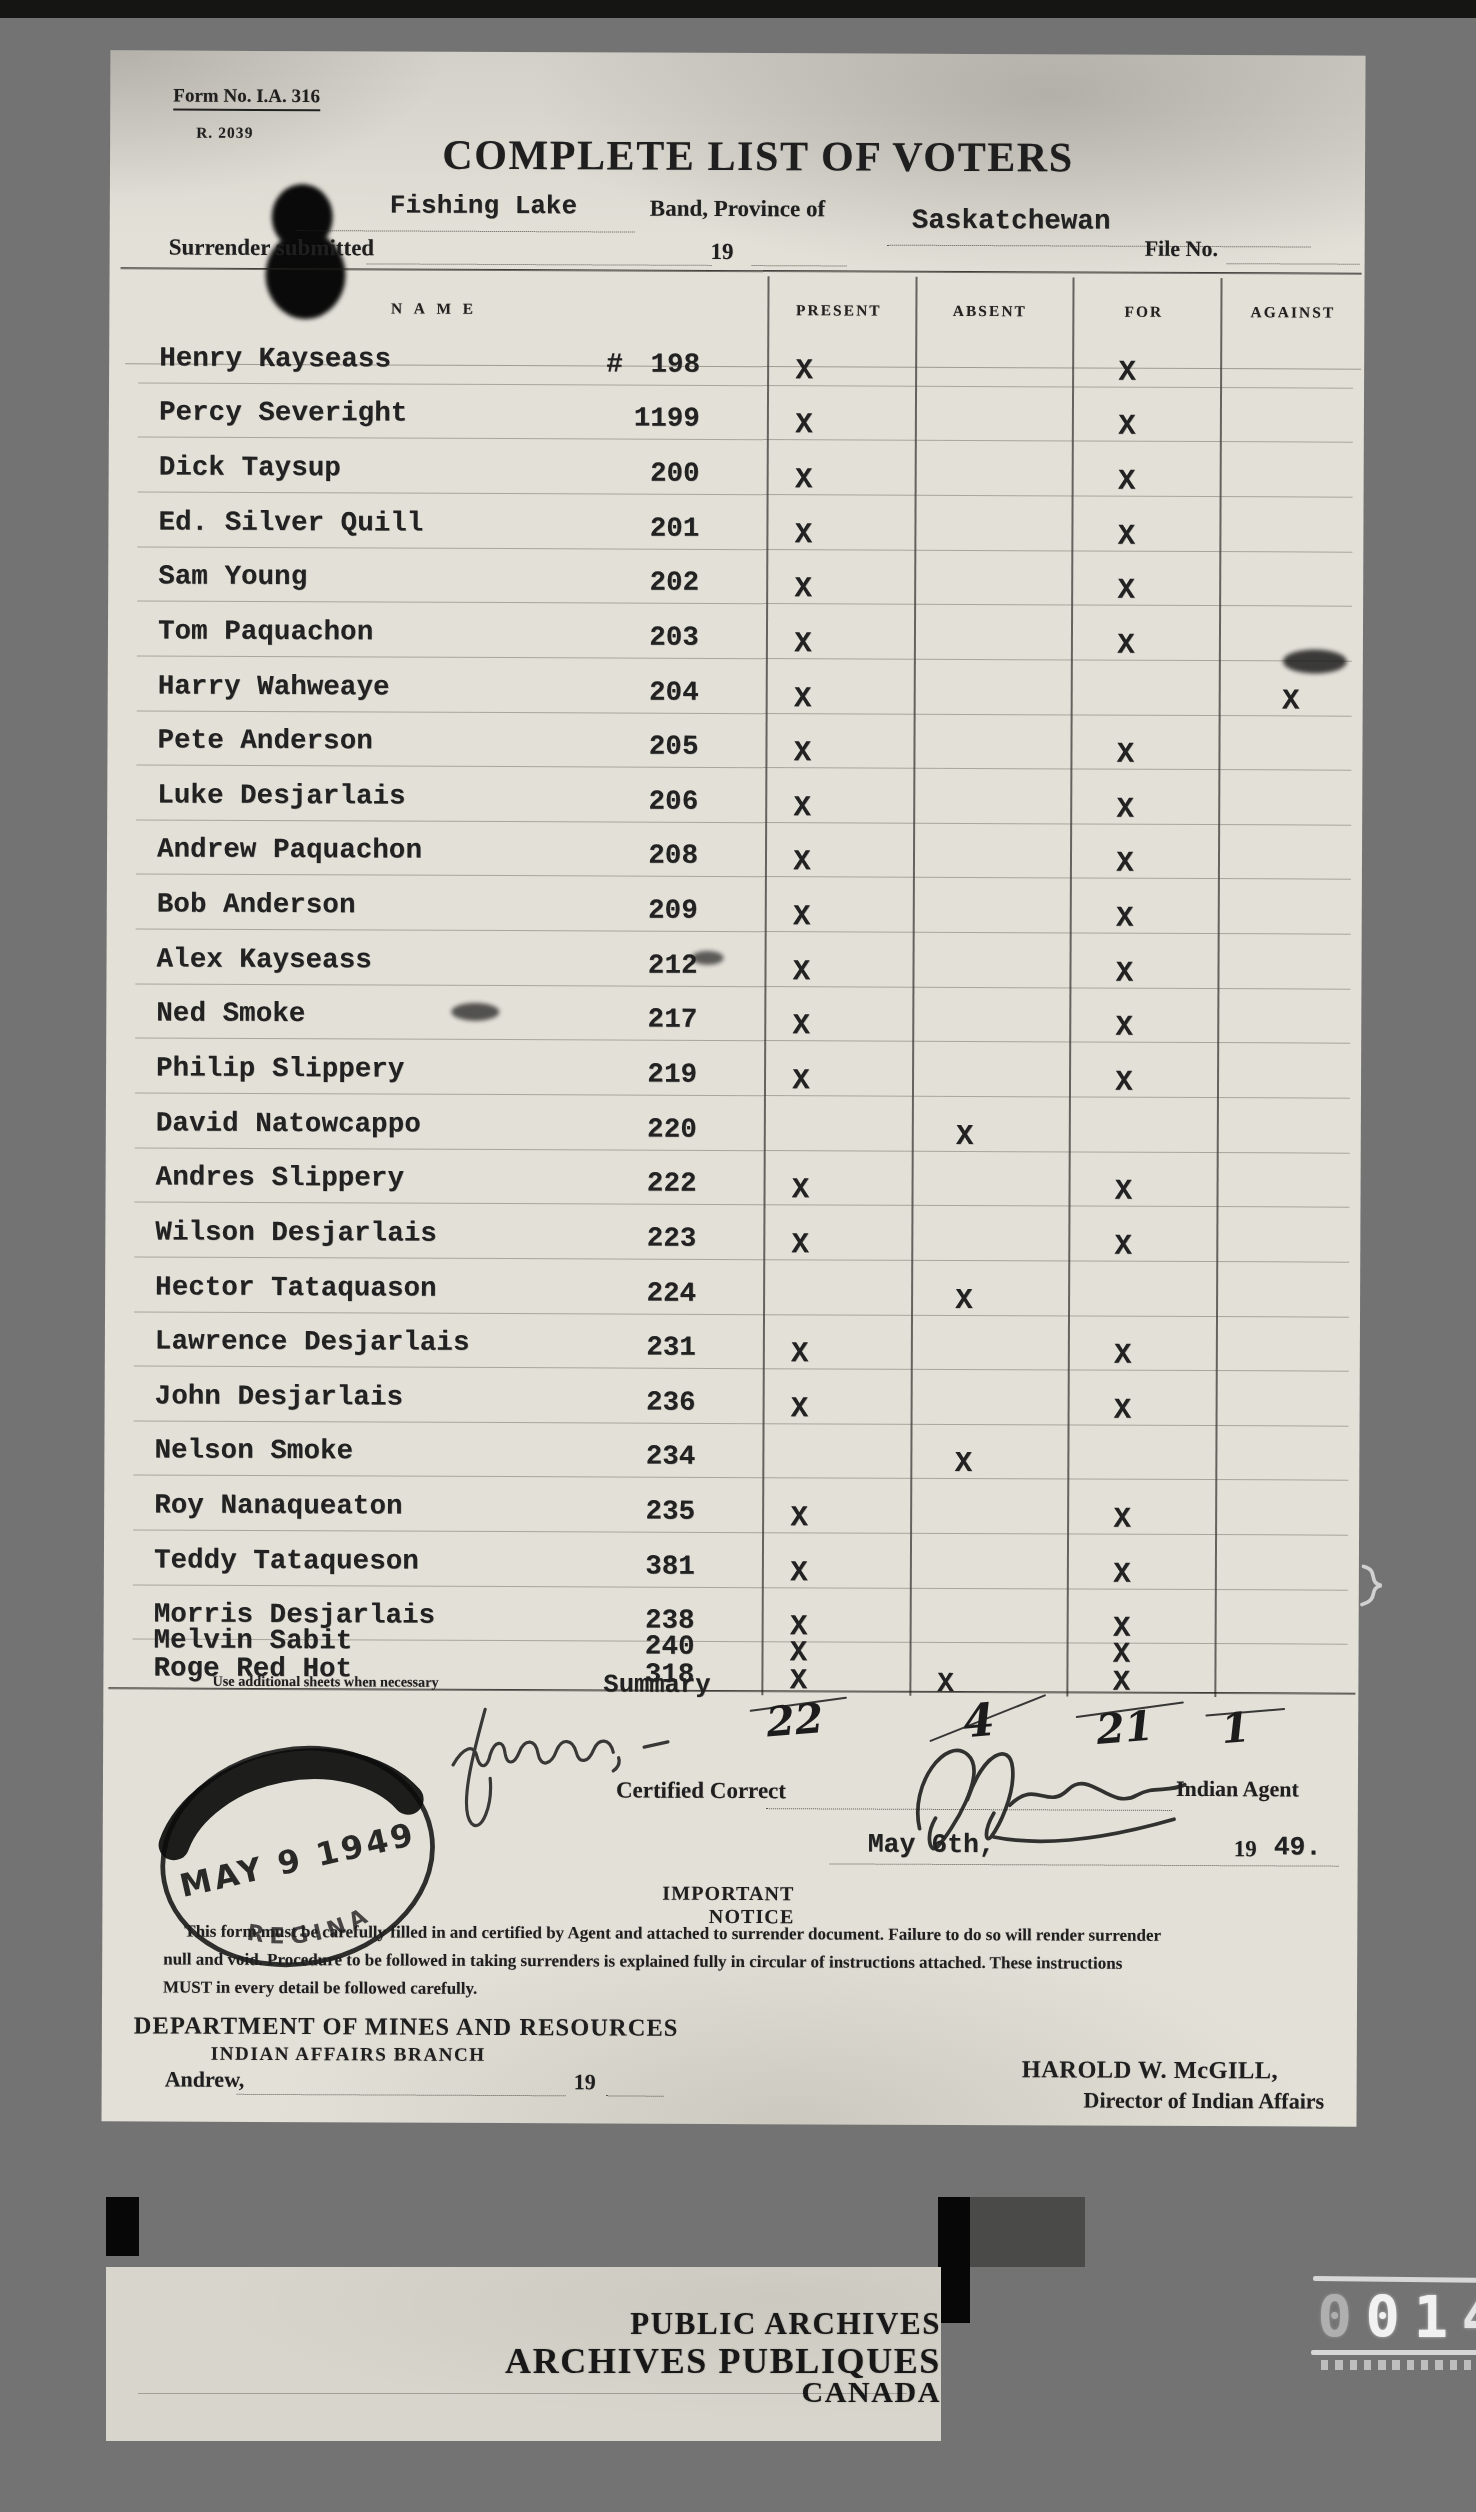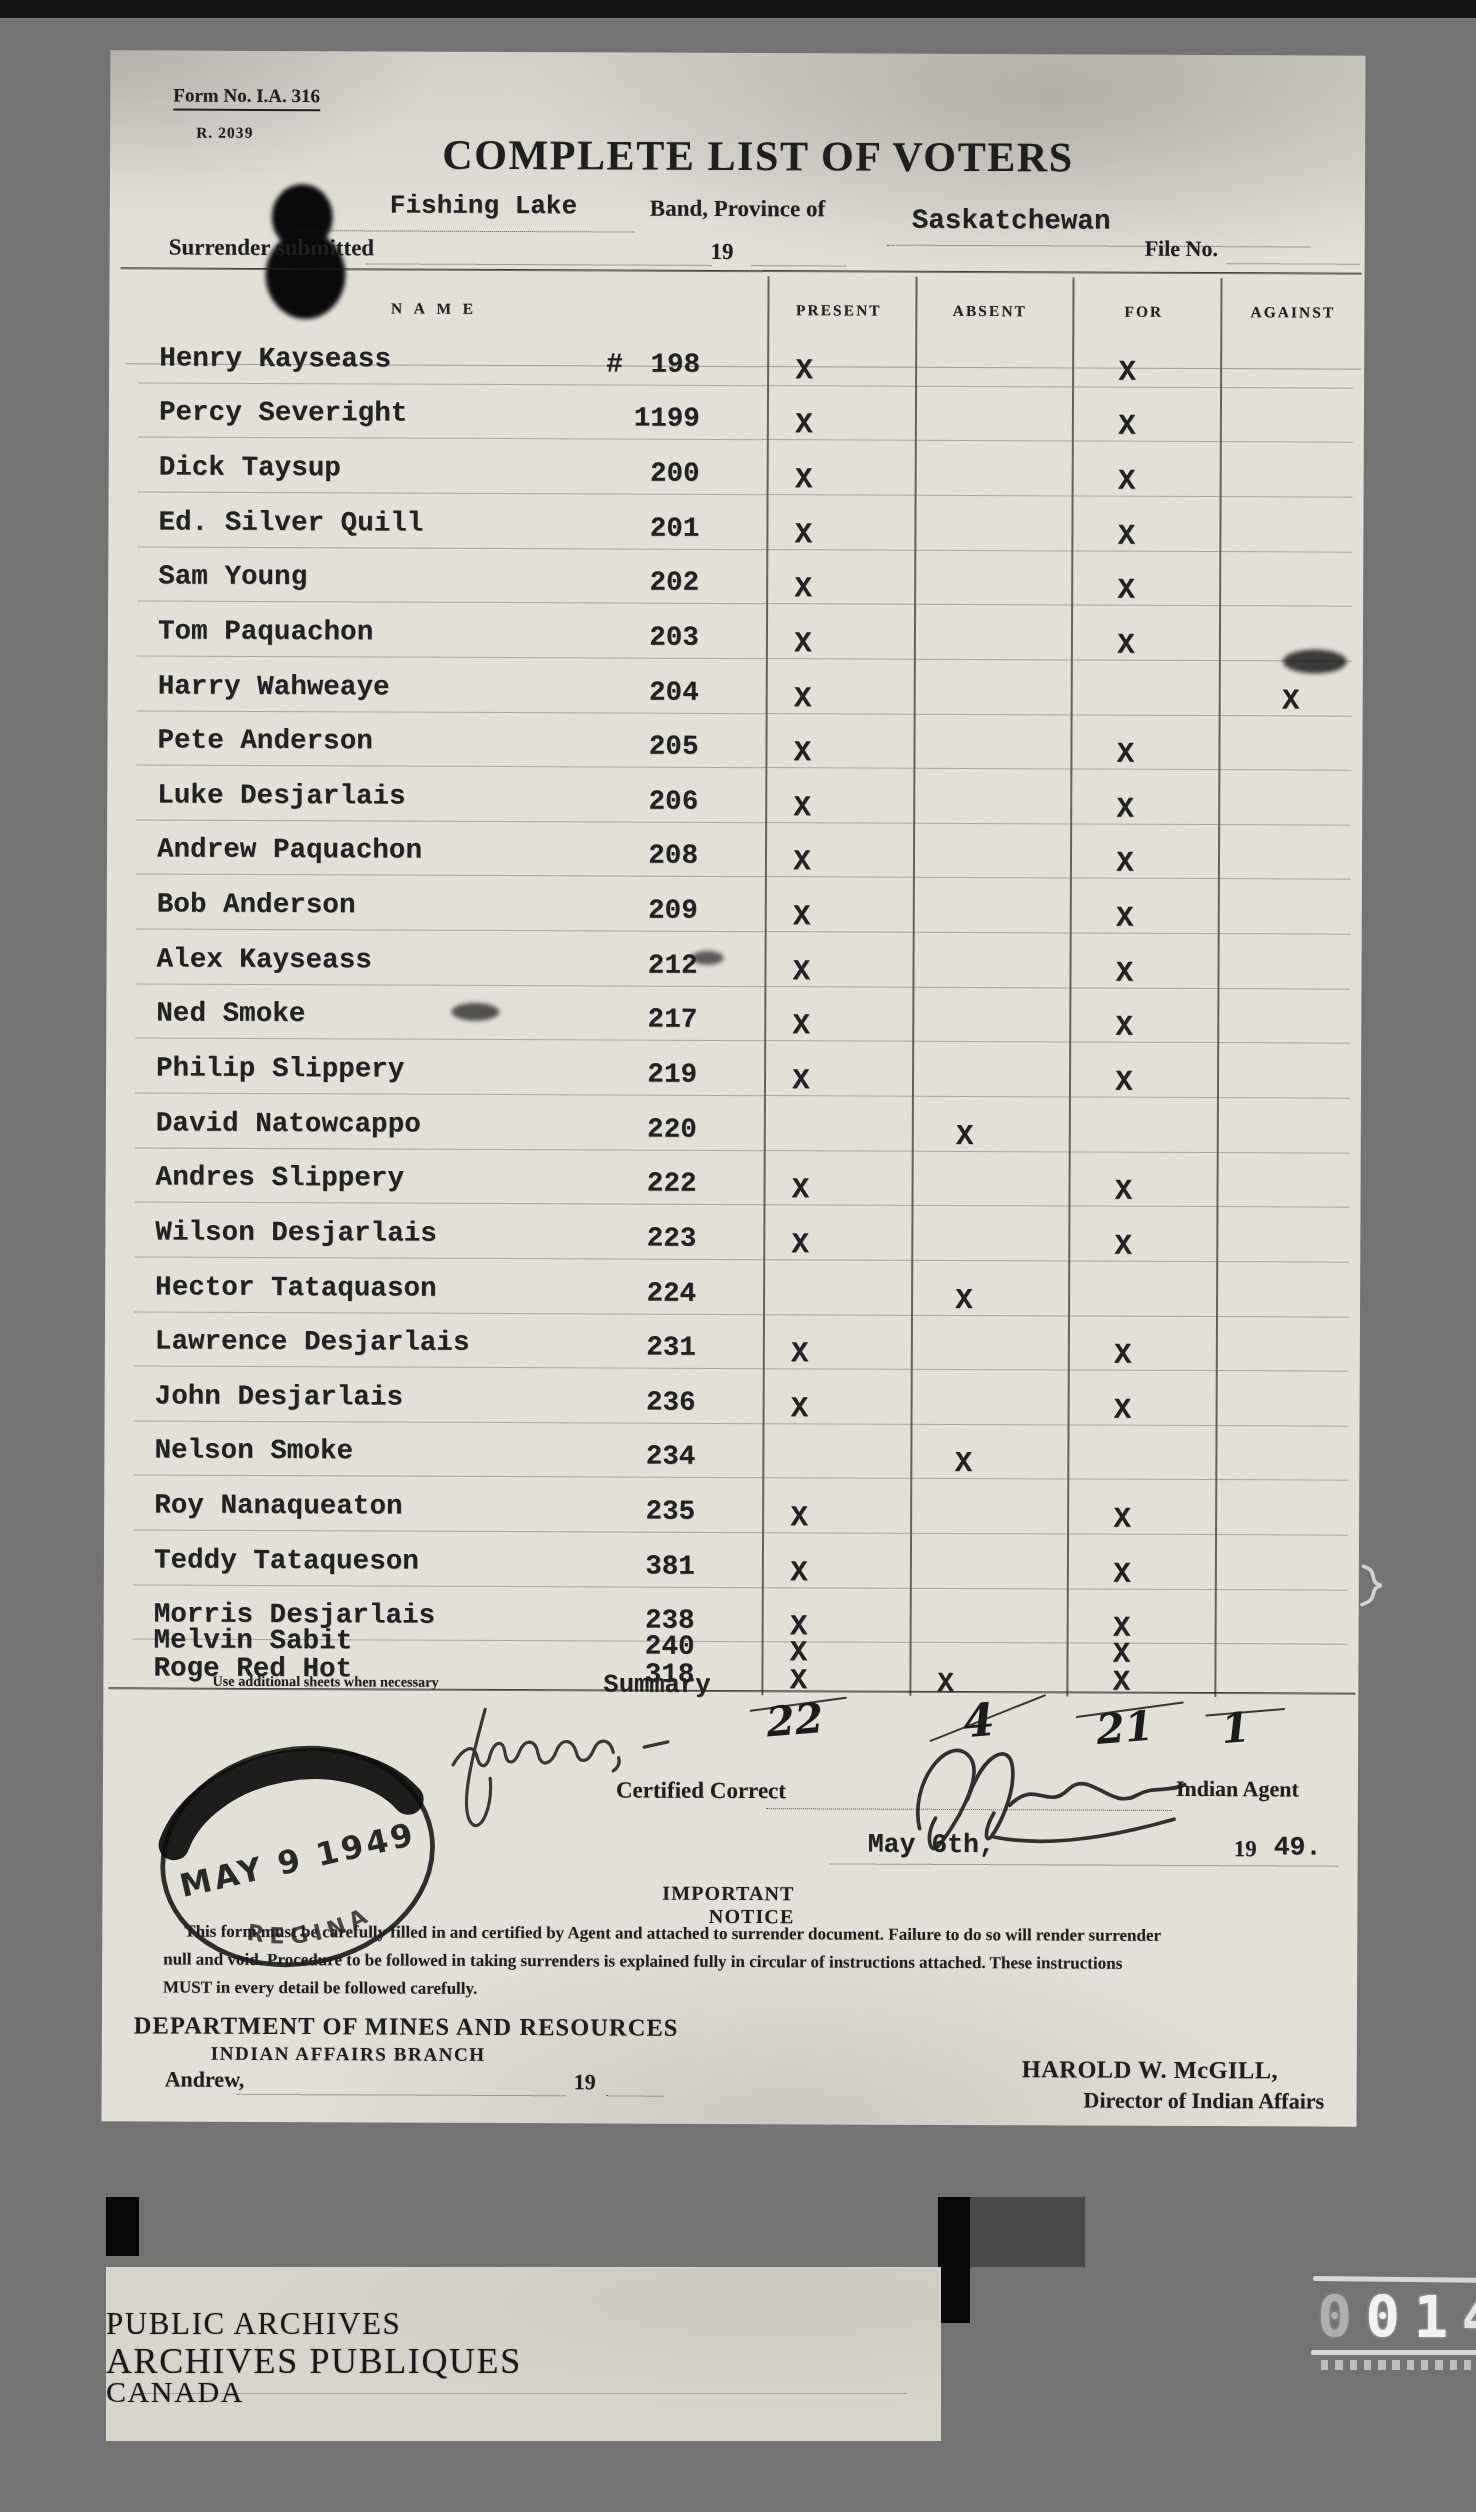--- a/index.html
+++ b/index.html
@@ -40,22 +40,22 @@
   .m-present{left:650px;} .m-absent{left:814px;} .m-for{left:973px;} .m-against{left:1138px;}
 
   .overline{position:absolute;height:2.1px;background:#191919;opacity:.85;border-radius:1.1px;}
   .handnum{position:absolute;font-size:41px;transform:rotate(-5deg);}
 
   .smudge{position:absolute;border-radius:50%;filter:blur(2.1px);}
 
   
   .card{position:absolute;background:#d8d5cc;
         background-image:radial-gradient(ellipse at 80% 20%, rgba(0,0,0,.06), transparent 60%);}
-  #pa-lines div{text-align:left;font-weight:normal;letter-spacing:1.6px;color:#181818;
-        text-shadow:0 0 1.6px rgba(20,20,20,.35);}
+  #pa-lines div{text-align:right;font-weight:bold;letter-spacing:1.6px;color:#181818;
+        text-shadow:0 0 1.6px rgba(20,20,20,.35);padding-left:48px;}
 
   
   #counter{left:1299px;top:2277px;width:178px;height:93px;margin-left:12px;}
   .cbar{position:absolute;background:#e9e9e9;opacity:.85;border-radius:2.1px;}
   #counter-digits{position:absolute;left:6.4px;top:7.4px;white-space:nowrap;
       font-family:"DejaVu Sans Mono","Liberation Mono",monospace;font-weight:bold;
       font-size:57px;color:#f1f1f1;letter-spacing:13.8px;text-shadow:0 0 3.2px rgba(255,255,255,.55);}
   .cdigit.d0{opacity:.48;}
   .cdigit.d3{opacity:.9;}
 </style>

